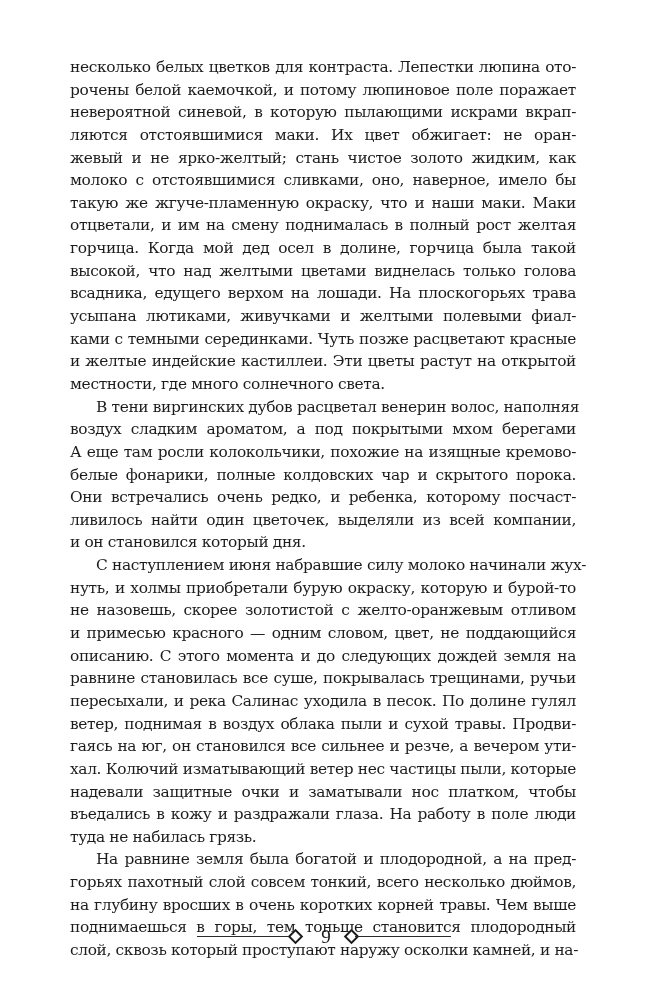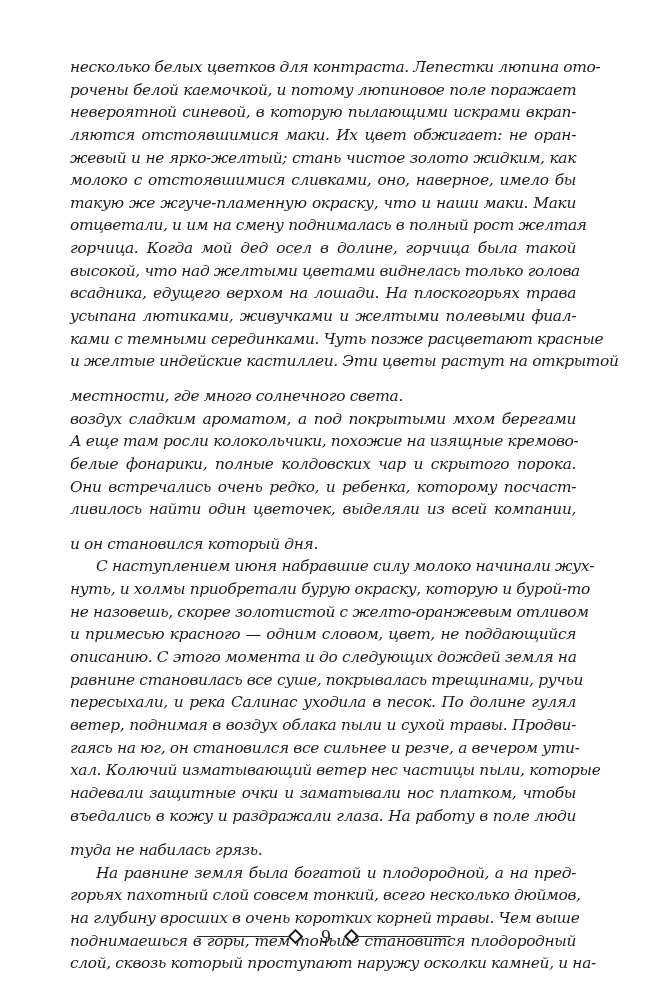--- a/index.html
+++ b/index.html
@@ -24,25 +24,23 @@
       line-height: 22.65px;
       letter-spacing: -0.35px;
     }
     .line {
       display: block;
       white-space: nowrap;
       text-align: justify;
       text-align-last: justify;
       height: 22.65px;
       overflow: visible;
-      font-style: italic;
     }
     .line.last {
       text-align-last: left;
-      margin-top: 12px;
     }
     .line.indent {
       padding-left: 26px;
     }
     .footer {
       position: absolute;
       left: 0;
       top: 925px;
       width: 651px;
       height: 24px;
@@ -90,20 +88,21 @@
     <span class="line">молоко с отстоявшимися сливками, оно, наверное, имело бы</span>
     <span class="line">такую же жгуче-пламенную окраску, что и наши маки. Маки</span>
     <span class="line">отцветали, и им на смену поднималась в полный рост желтая</span>
     <span class="line">горчица. Когда мой дед осел в долине, горчица была такой</span>
     <span class="line">высокой, что над желтыми цветами виднелась только голова</span>
     <span class="line">всадника, едущего верхом на лошади. На плоскогорьях трава</span>
     <span class="line">усыпана лютиками, живучками и желтыми полевыми фиал-</span>
     <span class="line">ками с темными серединками. Чуть позже расцветают красные</span>
     <span class="line">и желтые индейские кастиллеи. Эти цветы растут на открытой</span>
     <span class="line last">местности, где много солнечного света.</span>
+    <span class="line indent">В тени виргинских дубов расцветал венерин волос, наполняя</span>
     <span class="line">воздух сладким ароматом, а под покрытыми мхом берегами</span>
     <span class="line">А еще там росли колокольчики, похожие на изящные кремово-</span>
     <span class="line">белые фонарики, полные колдовских чар и скрытого порока.</span>
     <span class="line">Они встречались очень редко, и ребенка, которому посчаст-</span>
     <span class="line">ливилось найти один цветочек, выделяли из всей компании,</span>
     <span class="line last">и он становился который дня.</span>
     <span class="line indent">С наступлением июня набравшие силу молоко начинали жух-</span>
     <span class="line">нуть, и холмы приобретали бурую окраску, которую и бурой-то</span>
     <span class="line">не назовешь, скорее золотистой с желто-оранжевым отливом</span>
     <span class="line">и примесью красного — одним словом, цвет, не поддающийся</span>

